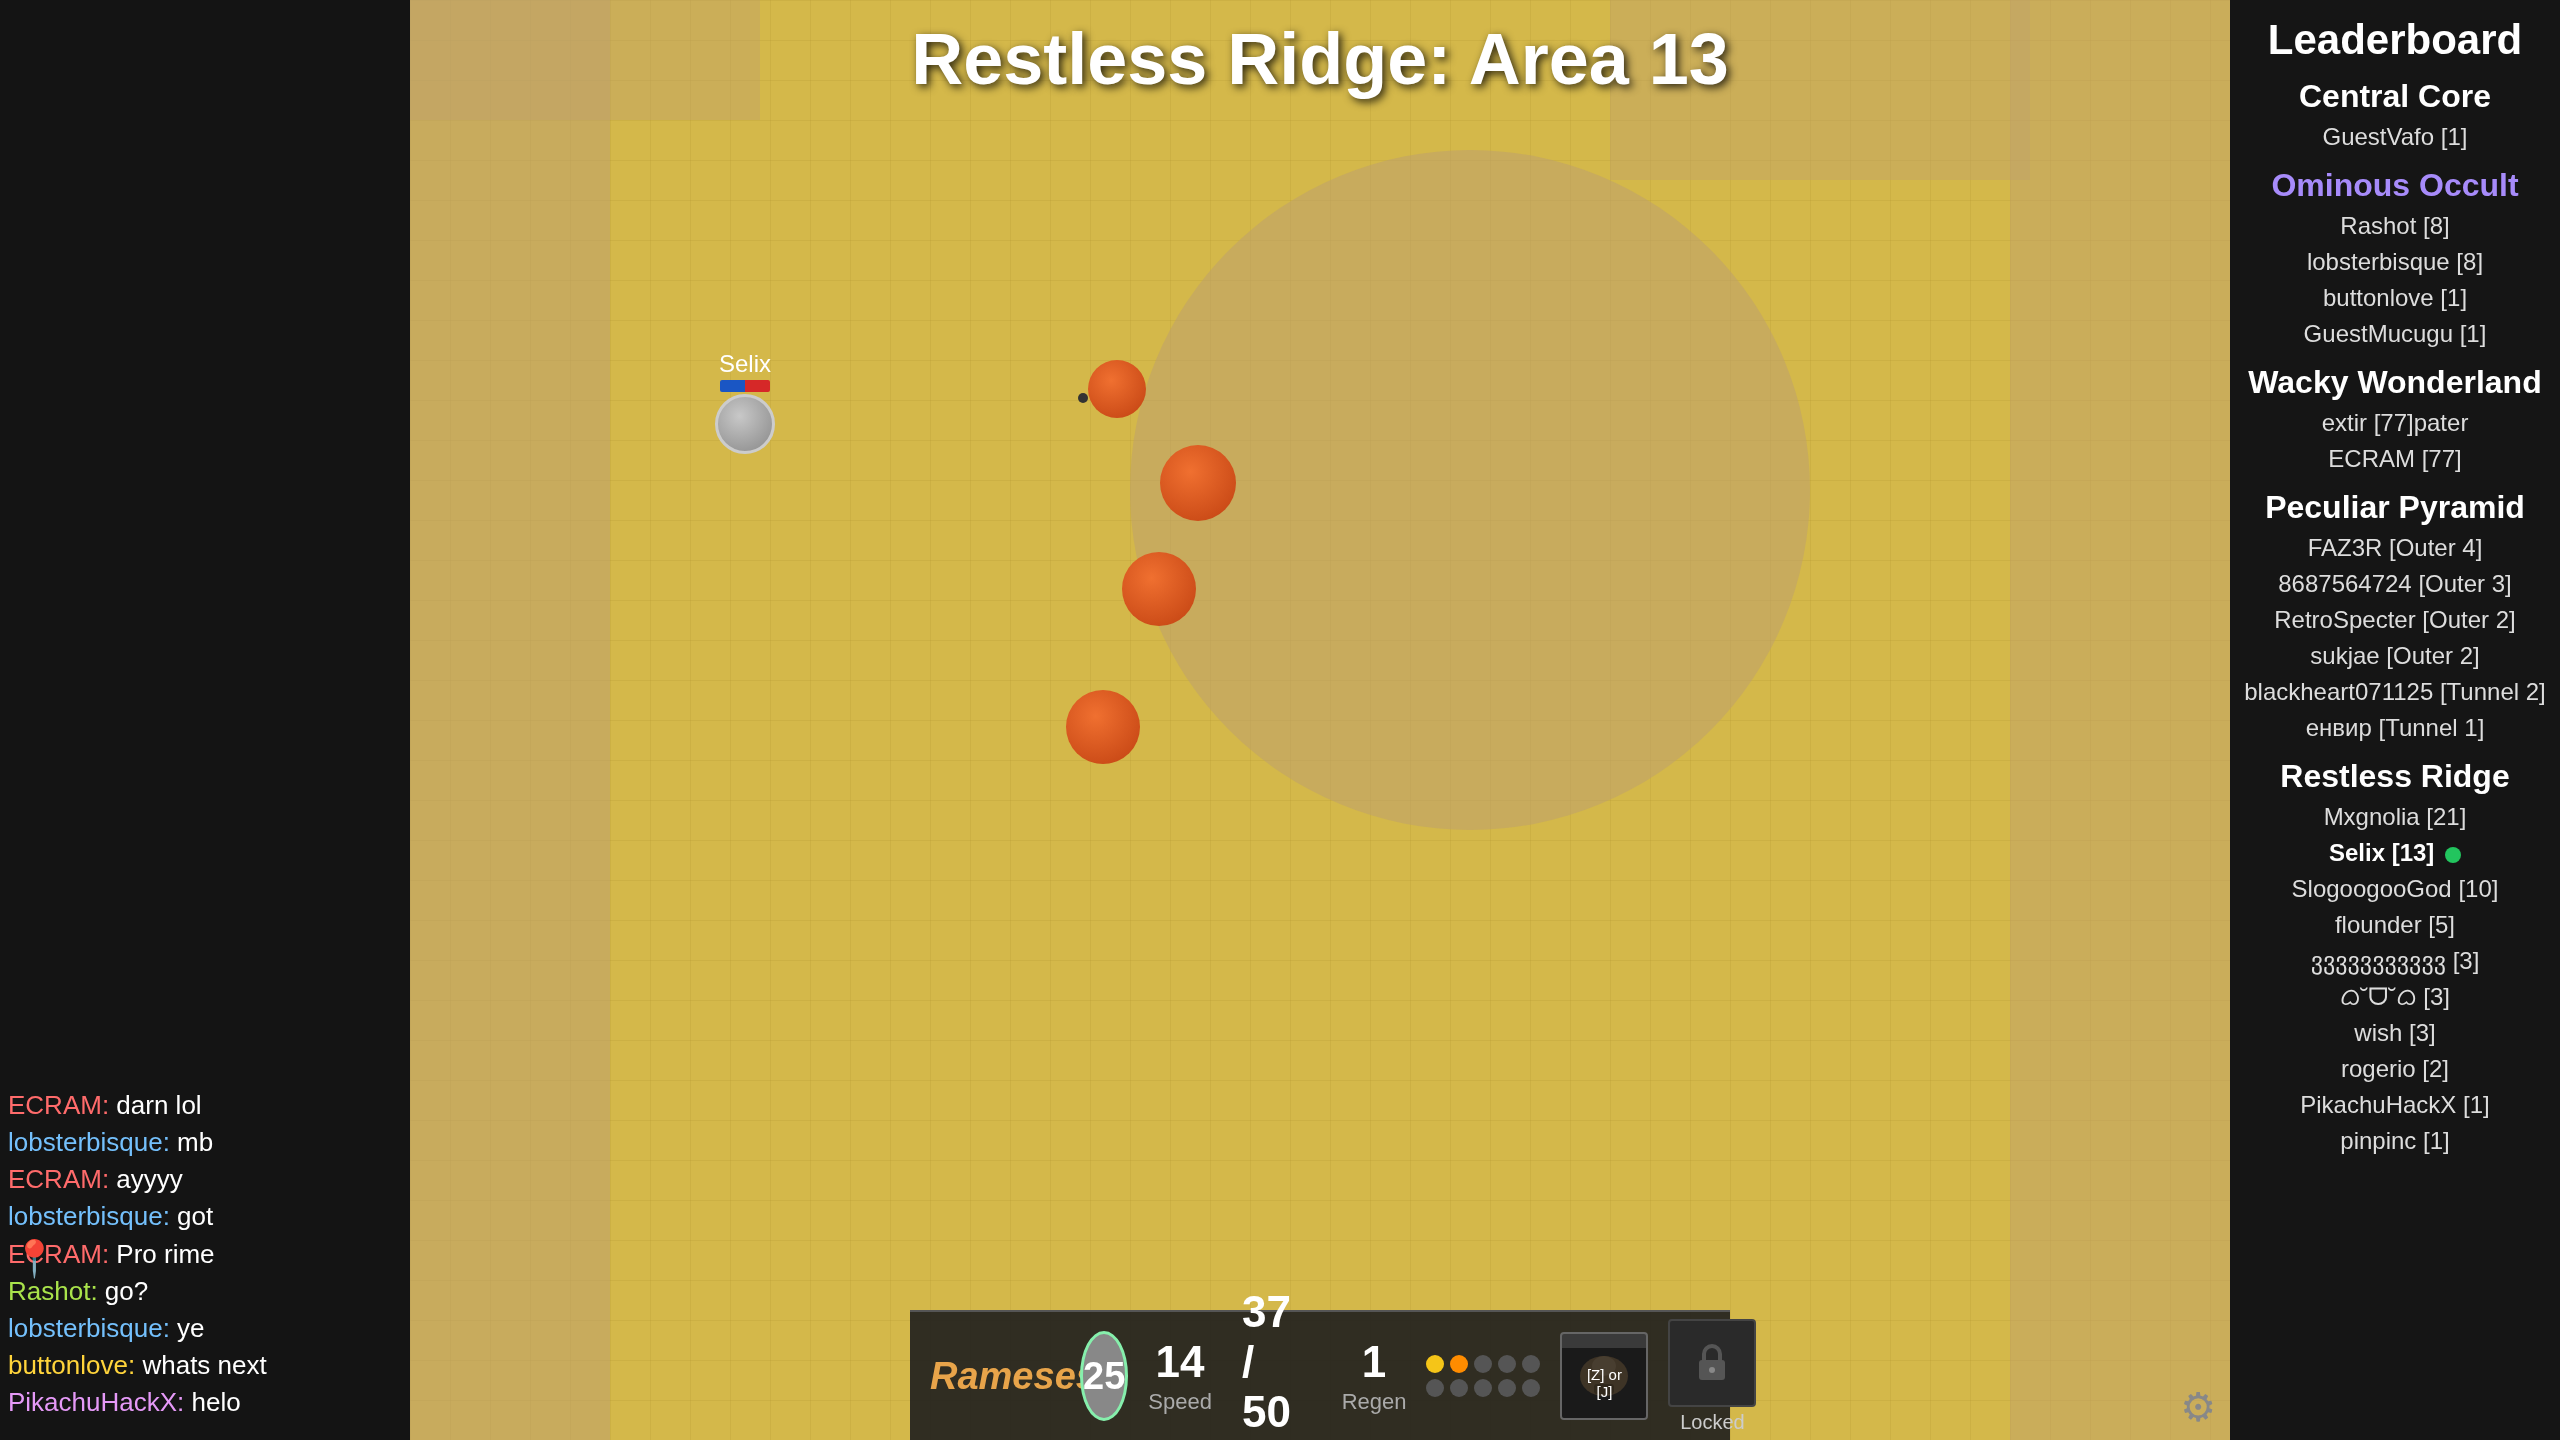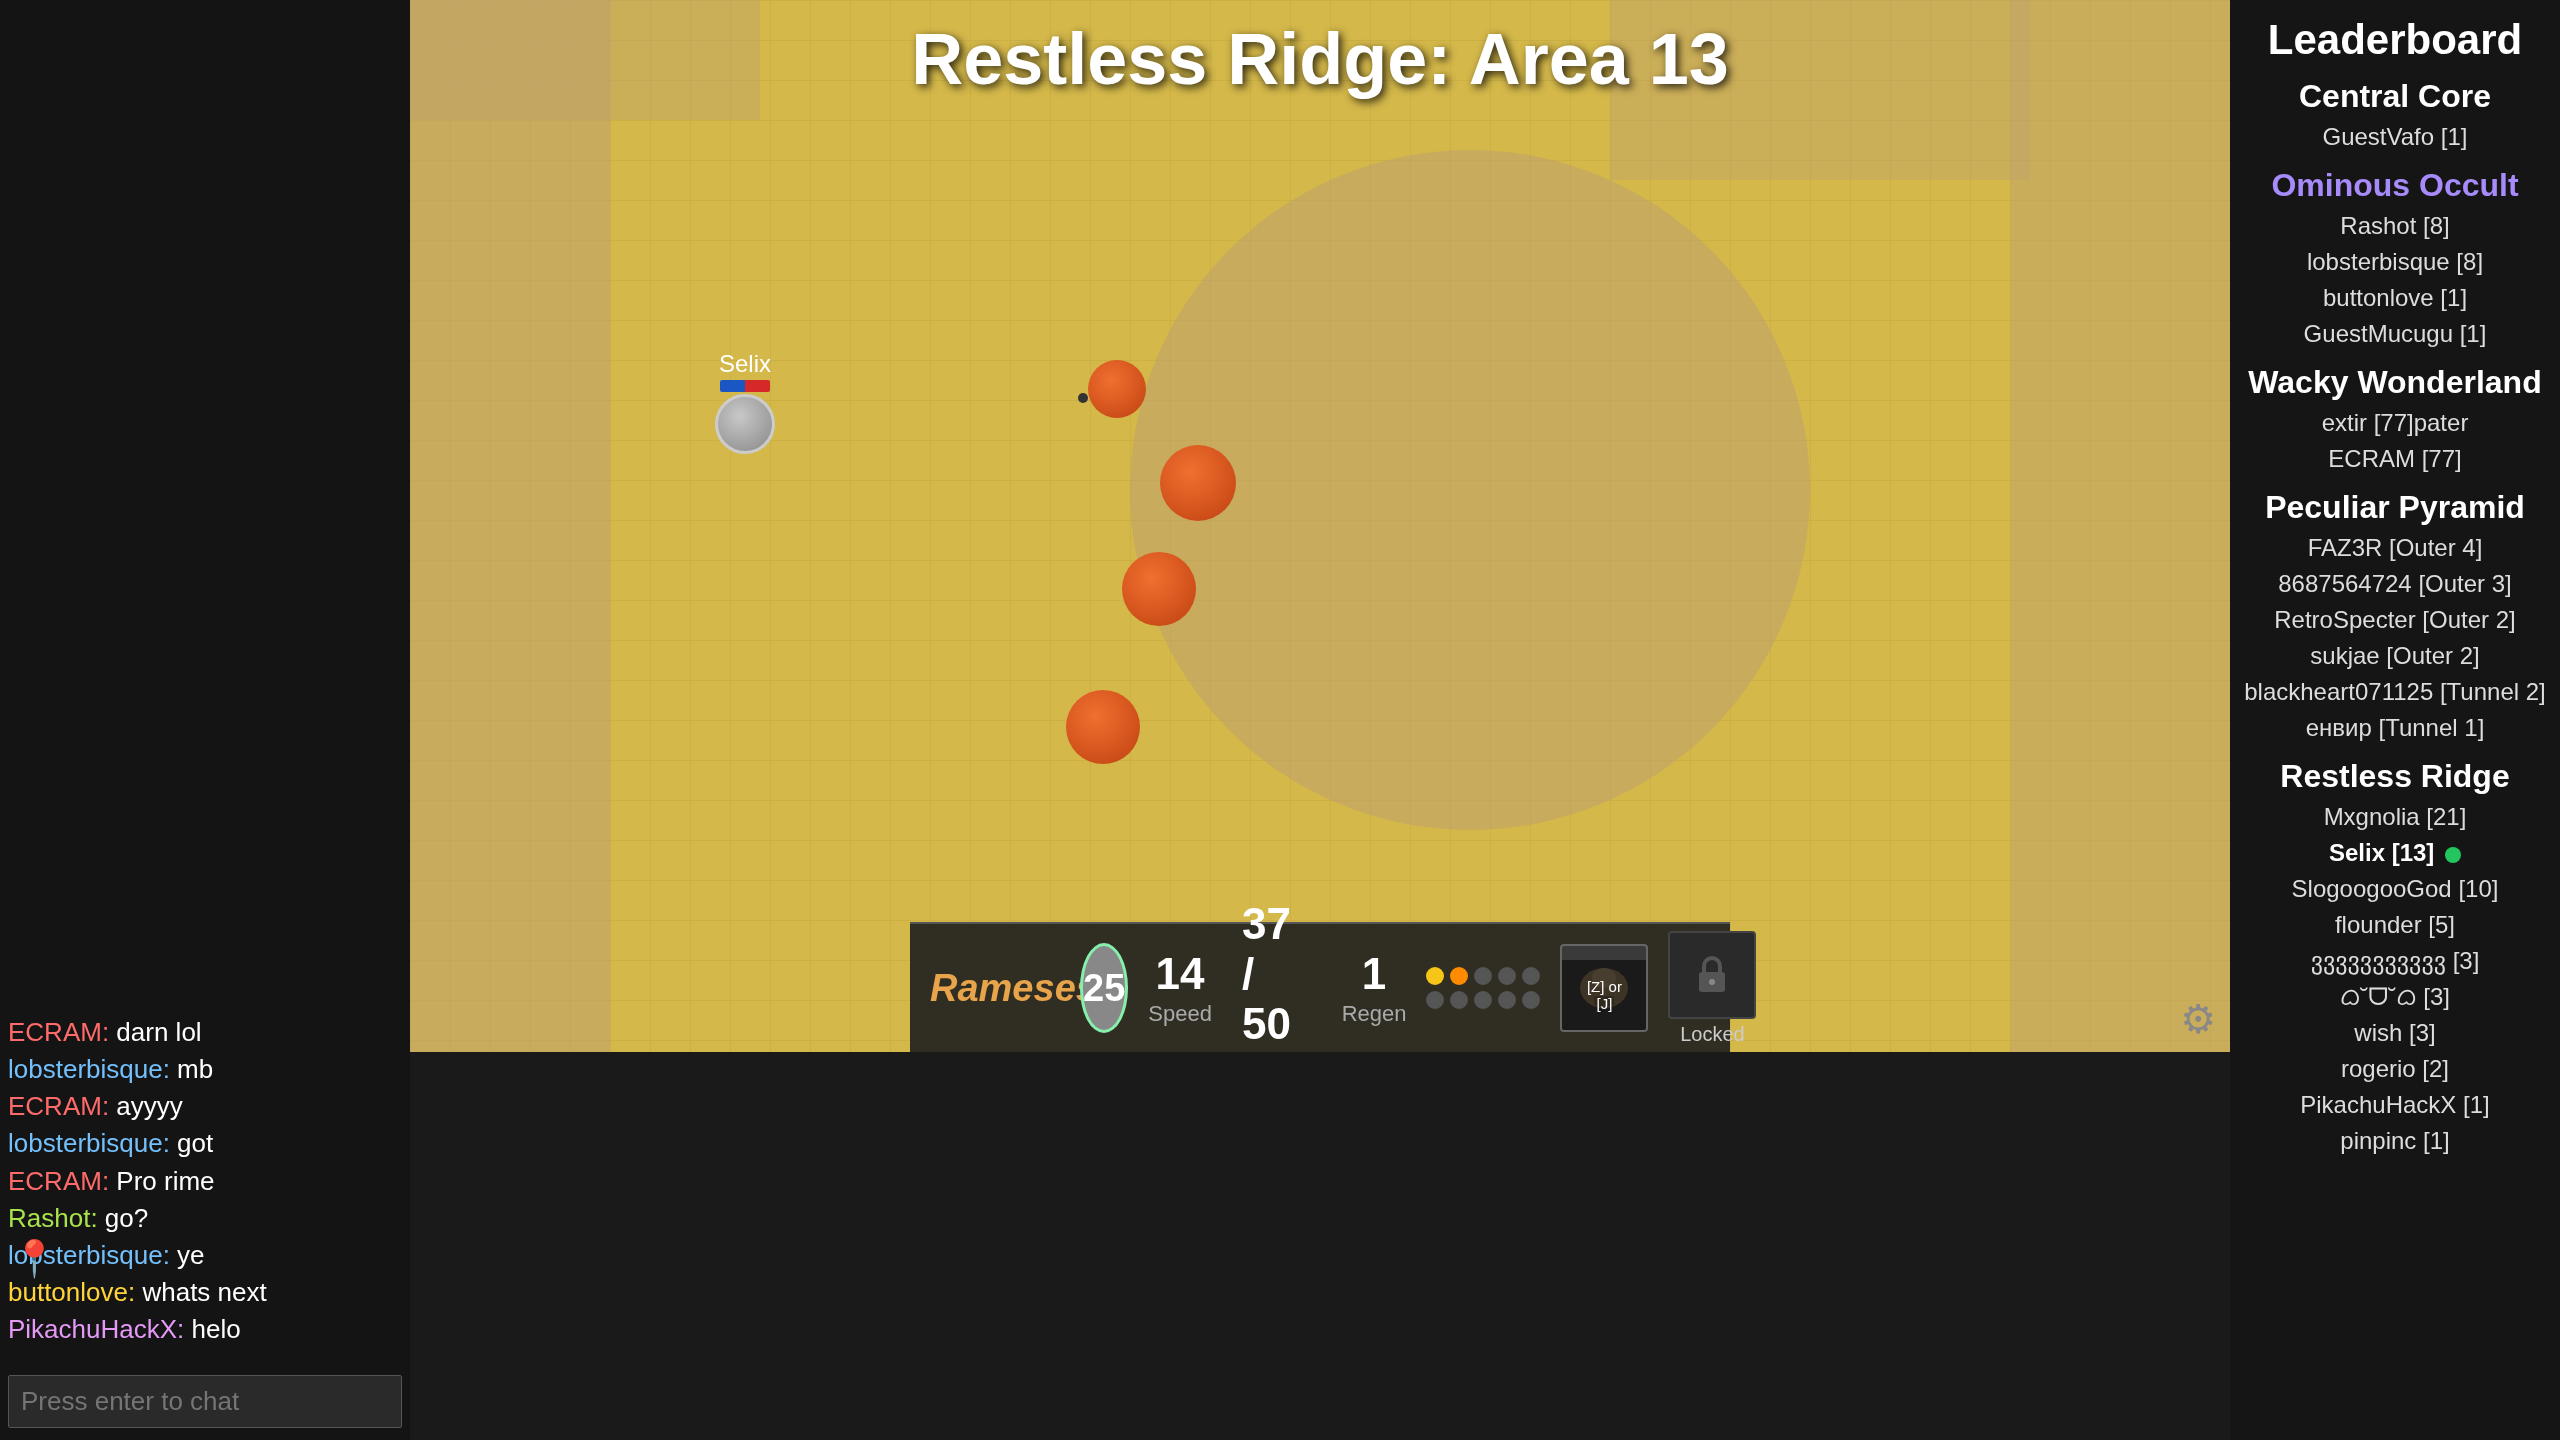--- a/index.html
+++ b/index.html
@@ -70,21 +70,21 @@
       outline: none;
       border-radius: 2px;
     }
 
     
     .game-area {
       position: absolute;
       left: 410px;
       top: 0;
       width: 1820px;
-      height: 1052px;
+      height: 1440px;
       overflow: hidden;
     }
 
     .game-canvas {
       width: 100%;
       height: 100%;
       position: relative;
     }
 
     
@@ -355,23 +355,20 @@
         <div class="chat-message"><span class="player-ecram">ECRAM: </span><span class="msg-text">darn lol</span></div>
         <div class="chat-message"><span class="player-lobster">lobsterbisque: </span><span class="msg-text">mb</span></div>
         <div class="chat-message"><span class="player-ecram">ECRAM: </span><span class="msg-text">ayyyy</span></div>
         <div class="chat-message"><span class="player-lobster">lobsterbisque: </span><span class="msg-text">got</span></div>
         <div class="chat-message"><span class="player-ecram">ECRAM: </span><span class="msg-text">Pro rime</span></div>
         <div class="chat-message"><span class="player-rashot">Rashot: </span><span class="msg-text">go?</span></div>
         <div class="chat-message"><span class="player-lobster">lobsterbisque: </span><span class="msg-text">ye</span></div>
         <div class="chat-message"><span class="player-buttonlove">buttonlove: </span><span class="msg-text">whats next</span></div>
         <div class="chat-message"><span class="player-pikachu">PikachuHackX: </span><span class="msg-text">helo</span></div>
       </div>
-    <div class="chat-input-area">
-      <input type="text" class="chat-input" placeholder="Press enter to chat" style="">
-    </div>
   </div>
 
   <div class="game-area">
     <div class="game-canvas">
 
       <svg class="grid-bg" width="1820" height="1440" xmlns="http://www.w3.org/2000/svg">
 
         <rect x="0" y="0" width="1820" height="1440" fill="#d4b84a"></rect>
 
         <defs>

